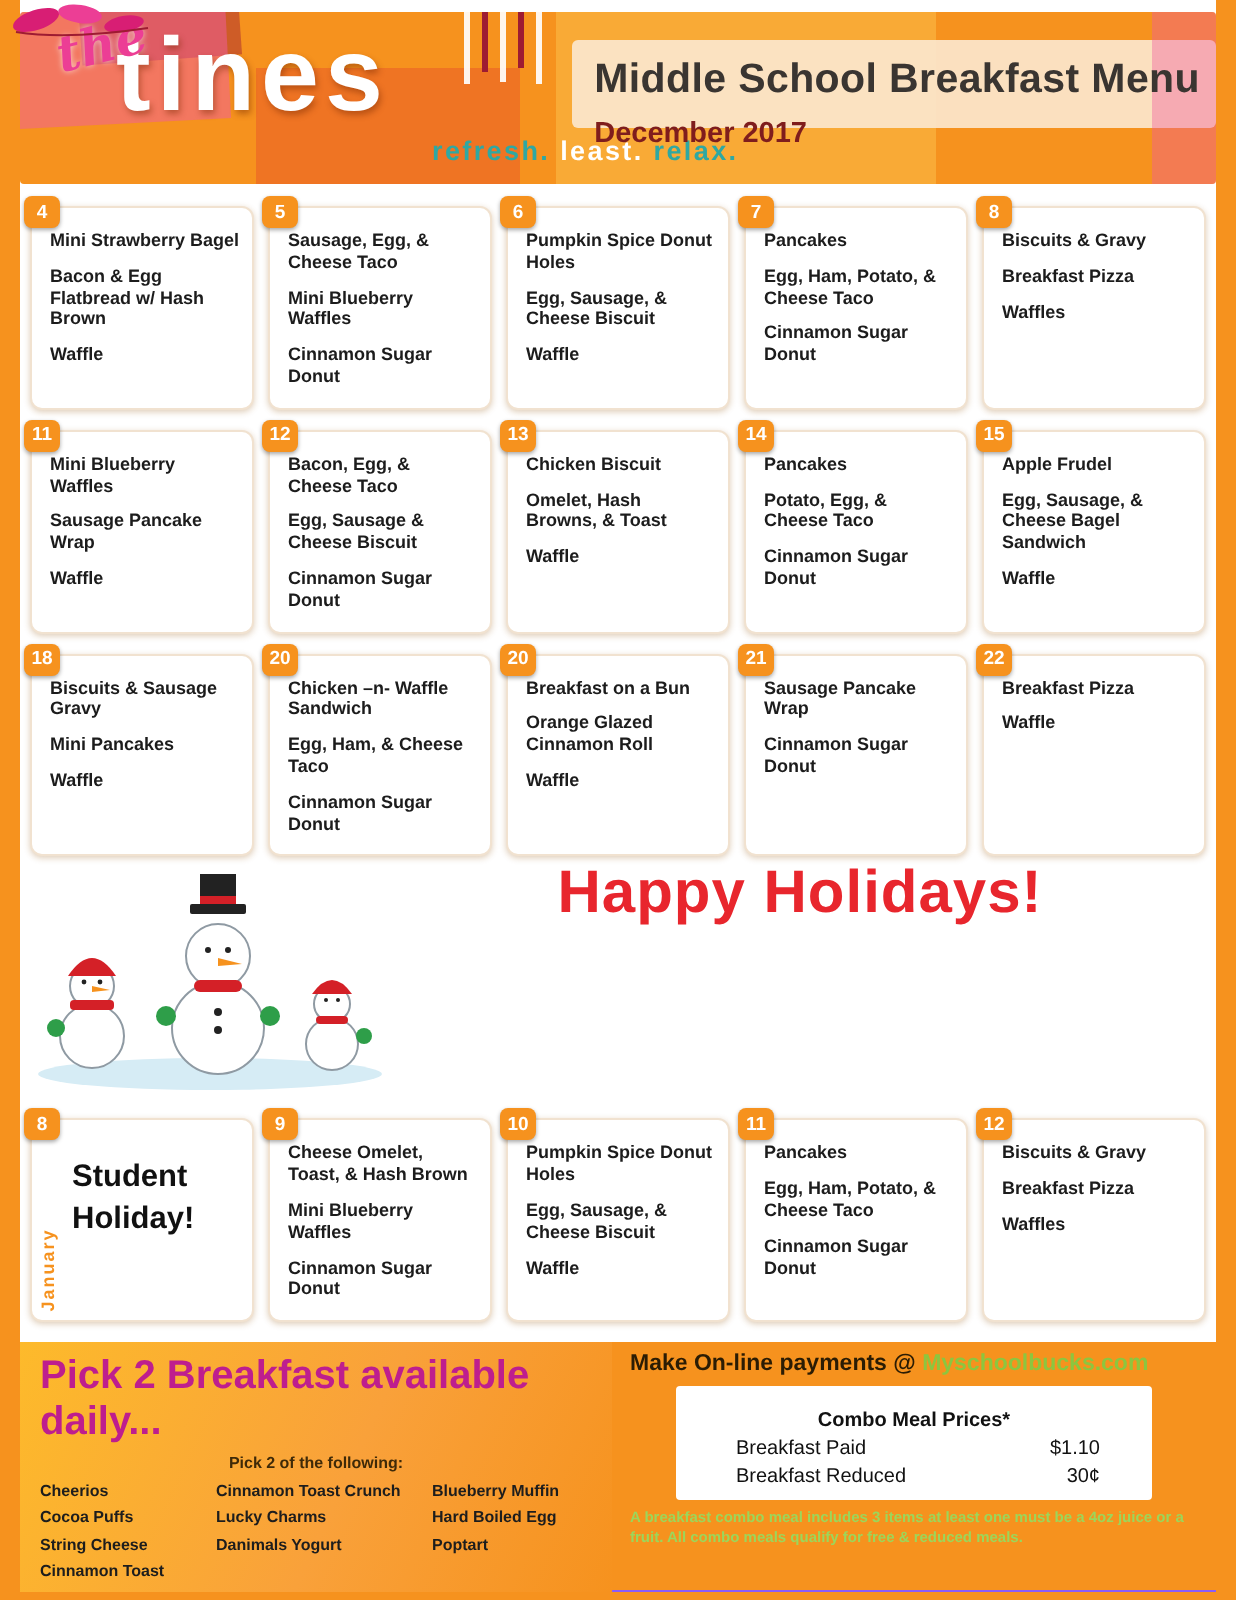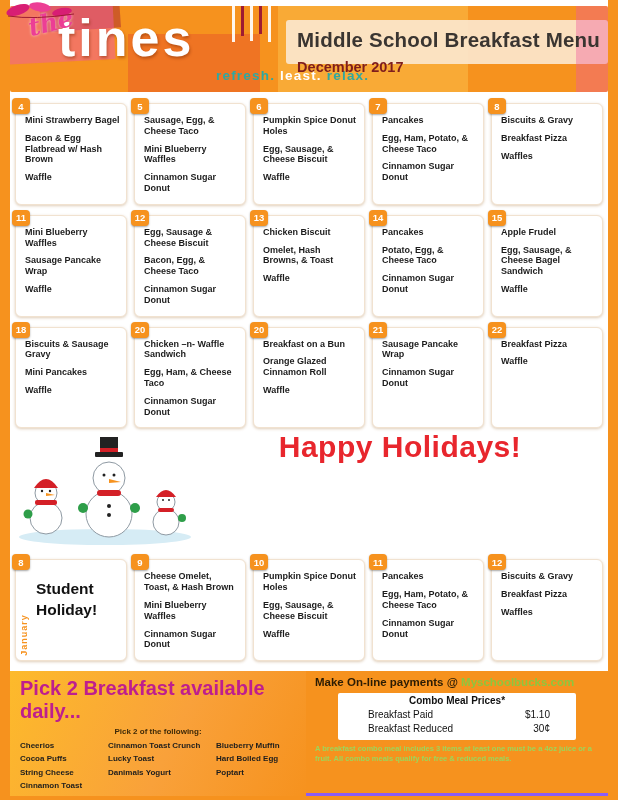--- a/index.html
+++ b/index.html
@@ -84,24 +84,24 @@
   .pick2 {
     width: 296px; flex: none;
     background: linear-gradient(115deg, #FDBA2B, #F9A13A 55%, #F6921E);
     padding: 6px 10px 4px;
   }
   .pick2-title { font-size: 20px; font-weight: bold; color: #BE1E8E; }
   .pick2-sub { text-align: center; font-size: 8px; font-weight: bold; color: #3f2a08; margin-top: 4px; }
   .pick2-cols { display: flex; gap: 8px; margin-top: 3px; }
   .pick2-col { flex: 1; font-size: 8px; font-weight: bold; color: #1d1d1d; line-height: 1.65; }
   .pick2-col:nth-child(2) { flex: 1.25; }
-  .payments { flex: 1; background: #F6921E; padding: 5px 9px 2px; border-bottom: 3px solid #8b5cf6; }
+  .payments { flex: 1; background: #F6921E; padding: 5px 9px 2px; border-bottom: 1px solid #8b5cf6; }
   .pay-title { font-size: 11.5px; font-weight: bold; color: #2b1c04; }
   .pay-link { color: #8CC63F; cursor: pointer; }
-  .combo { background: #fff; width: 238px; margin: 5px auto 4px; padding: 2px 10px 4px; border-radius: 2px; }
+  .combo { background: #fff; width: 238px; margin: 5px auto 4px; padding: 12px 10px 4px; border-radius: 2px; }
   .combo-title { text-align: center; font-weight: bold; font-size: 10px; color: #111; margin-bottom: 2px; }
   .combo-row { display: flex; justify-content: space-between; padding: 0 16px 0 20px; font-size: 10px; color: #111; line-height: 1.4; }
   .pay-note { font-size: 7.5px; color: #9CD65A; line-height: 1.3; font-weight: bold; }
 
   
   footer {
     margin: auto -10px 0; background: #F6921E; padding: 5px 14px 6px;
     display: flex; align-items: flex-end; gap: 16px; position: relative; z-index: 5;
   }
   .legal { flex: 1; max-width: 432px; font-size: 5.5px; color: #4a3008; line-height: 1.35; }
@@ -181,22 +181,22 @@
         <div class="menu-item">Waffles</div>
       </div>
       <div class="card">
         <div class="date-badge">11</div>
         <div class="menu-item">Mini Blueberry Waffles</div>
         <div class="menu-item">Sausage Pancake Wrap</div>
         <div class="menu-item">Waffle</div>
       </div>
       <div class="card">
         <div class="date-badge">12</div>
+        <div class="menu-item">Bacon, Egg, &amp; Cheese Taco</div>
         <div class="menu-item">Egg, Sausage &amp; Cheese Biscuit</div>
-        <div class="menu-item">Bacon, Egg, &amp; Cheese Taco</div>
         <div class="menu-item">Cinnamon Sugar Donut</div>
       </div>
       <div class="card">
         <div class="date-badge">13</div>
         <div class="menu-item">Chicken Biscuit</div>
         <div class="menu-item">Omelet, Hash Browns, &amp; Toast</div>
         <div class="menu-item">Waffle</div>
       </div>
       <div class="card">
         <div class="date-badge">14</div>
@@ -321,21 +321,21 @@
       <div class="pick2-sub">Pick 2 of the following:</div>
       <div class="pick2-cols">
         <div class="pick2-col">
             <div class="pick2-item">Cheerios</div>
             <div class="pick2-item">Cocoa Puffs</div>
             <div class="pick2-item">String Cheese</div>
             <div class="pick2-item">Cinnamon Toast</div>
           </div>
         <div class="pick2-col">
             <div class="pick2-item">Cinnamon Toast Crunch</div>
-            <div class="pick2-item">Lucky Toast</div>
+            <div class="pick2-item">Lucky Charms</div>
             <div class="pick2-item">Danimals Yogurt</div>
           </div>
         <div class="pick2-col">
             <div class="pick2-item">Blueberry Muffin</div>
             <div class="pick2-item">Hard Boiled Egg</div>
             <div class="pick2-item">Poptart</div>
           </div>
       </div>
     </div>
     <div class="payments">

